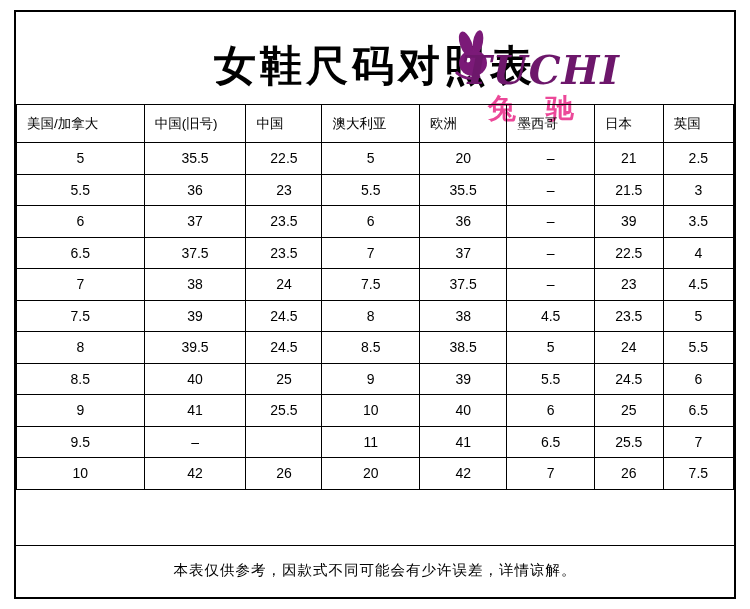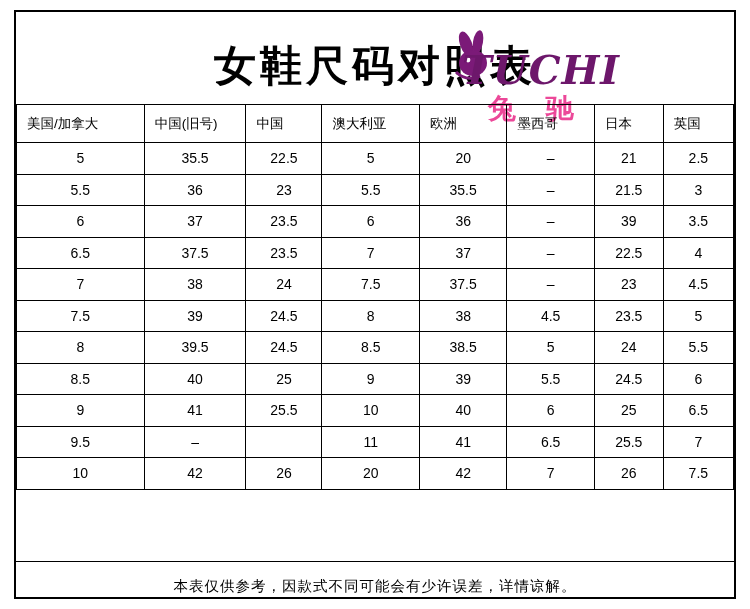--- a/index.html
+++ b/index.html
@@ -114,21 +114,21 @@
   }
   tbody td {
     height: 30.5px;
     font-size: 14px;
   }
   #footnote {
     position: absolute;
     left: 0;
     bottom: 0;
     width: 100%;
-    height: 36px;
+    height: 52px;
     line-height: 48px;
     text-align: center;
     font-family: "DejaVu Sans", sans-serif;
     font-size: 14.5px;
     color: #000;
     border-top: 1px solid #000;
     box-sizing: border-box;
     letter-spacing: 1px;
   }
 </style>

